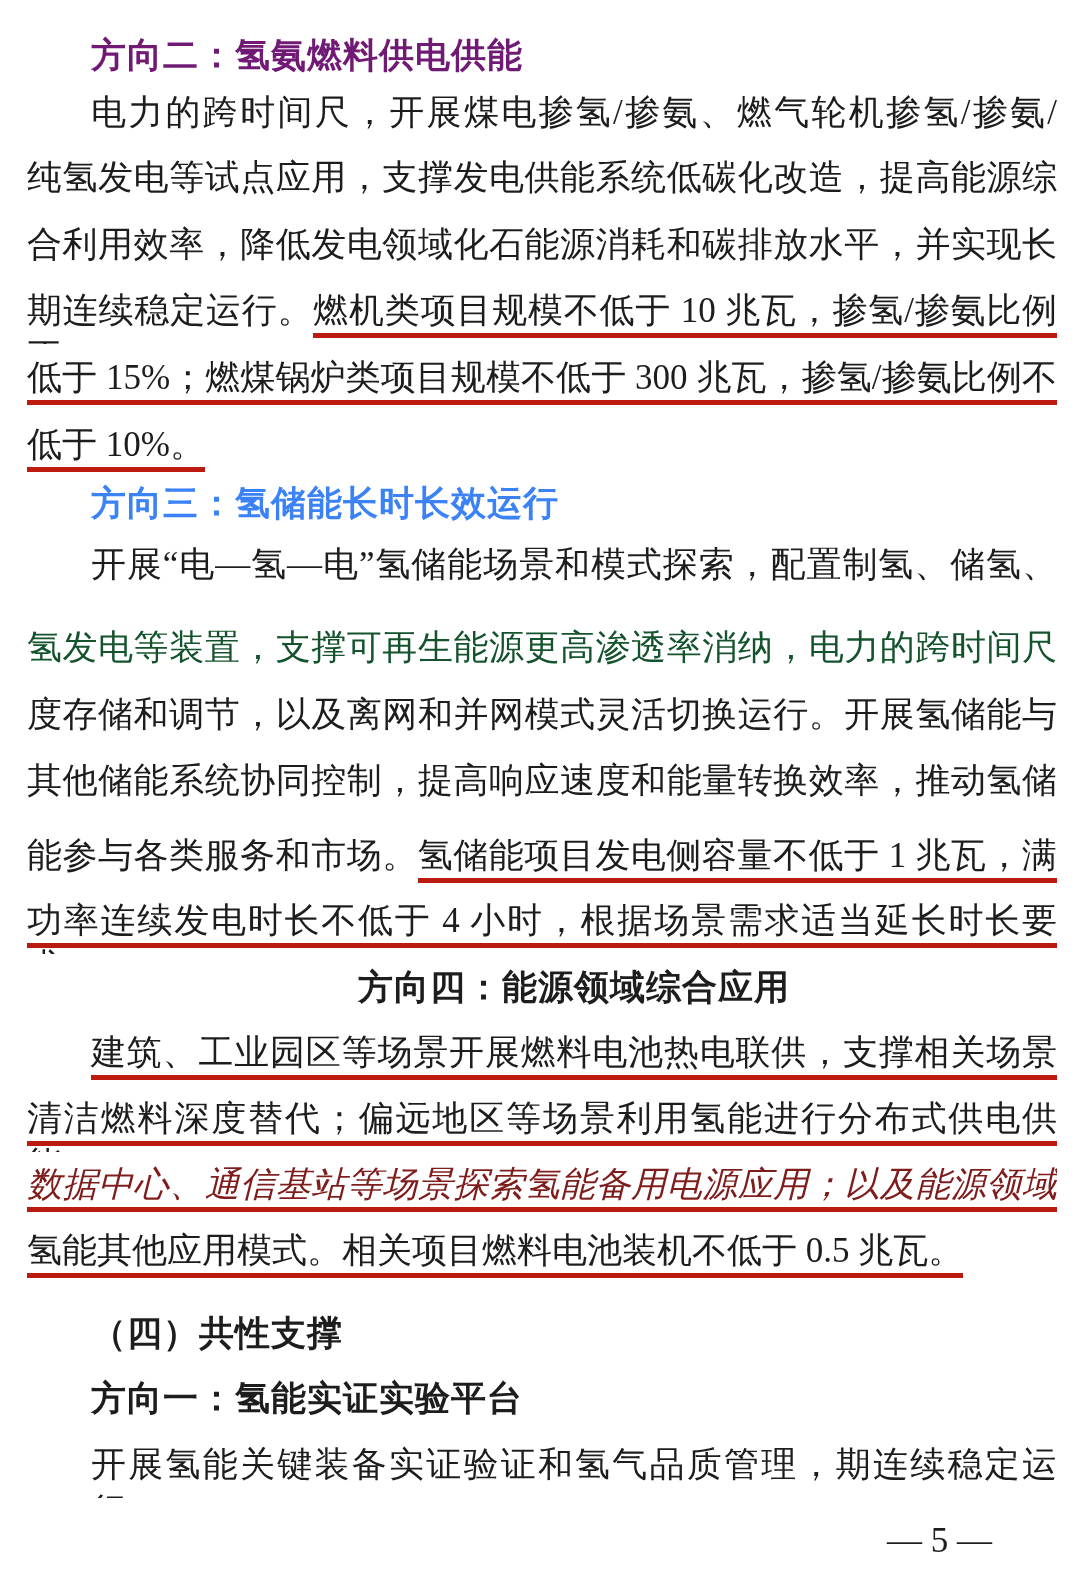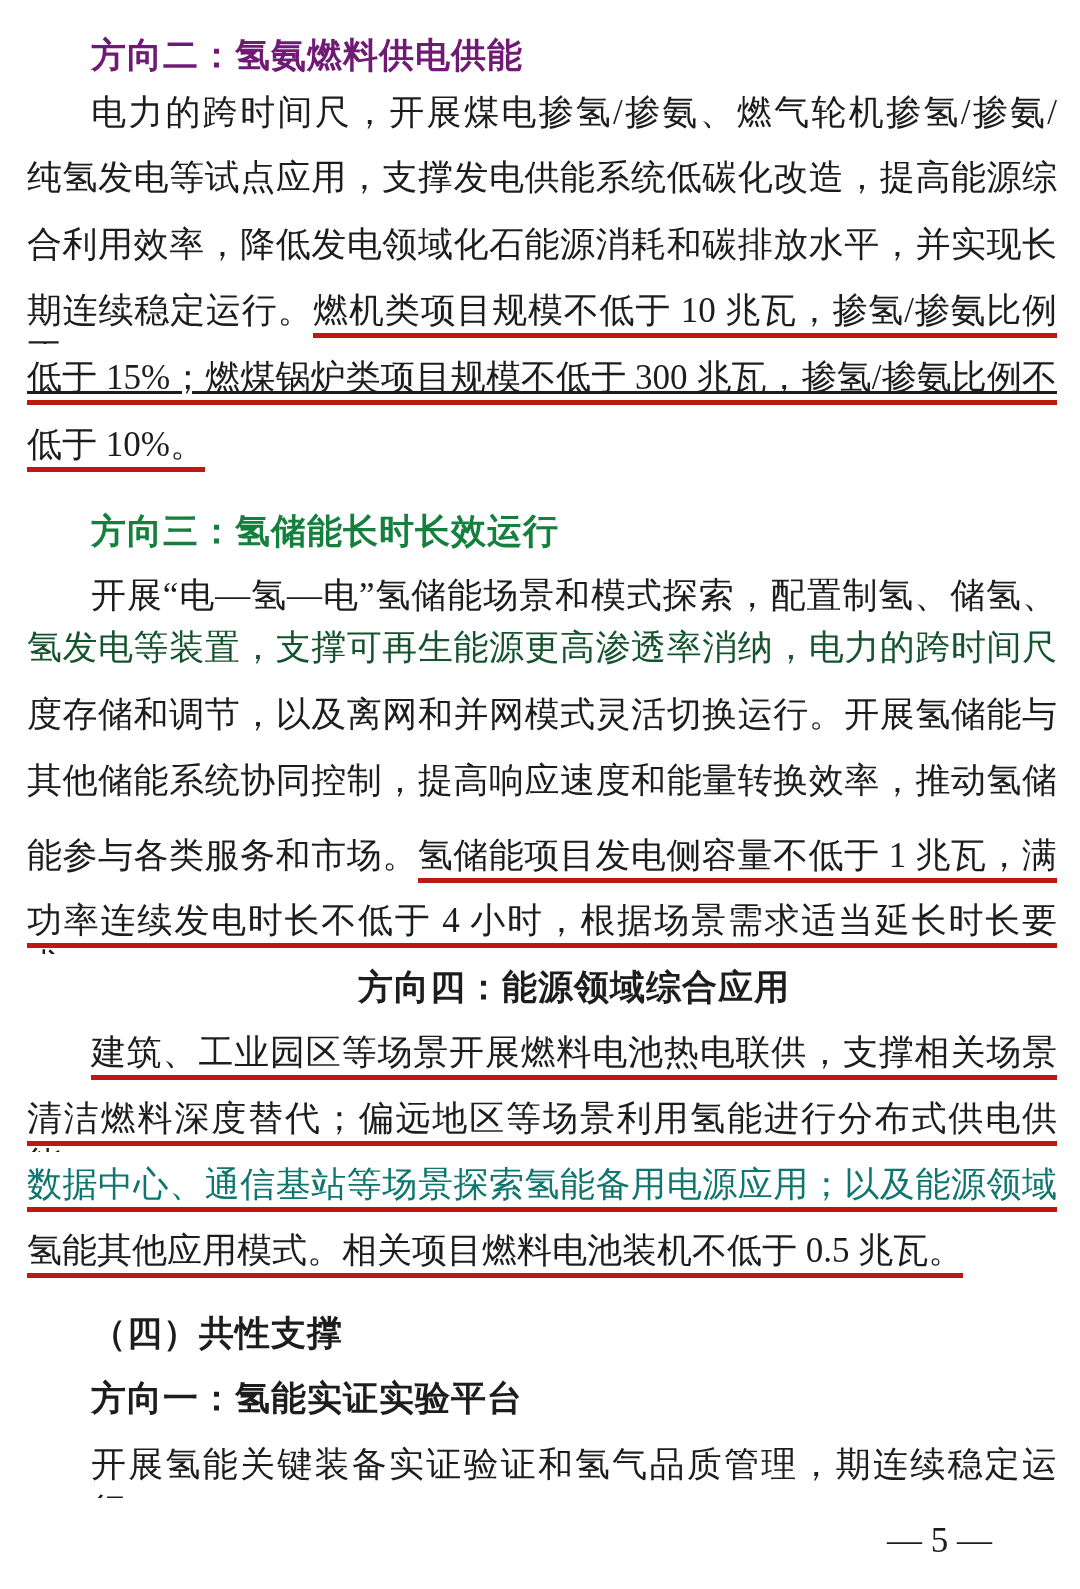--- a/index.html
+++ b/index.html
@@ -60,32 +60,32 @@
 </head>
 <body>
 
 <div id="page">
   <div id="lines-container">
       <div class="line heading indent" style="top: 32px; color: #701a75;"><span>方向二：氢氨燃料供电供能</span></div>
       <div class="line indent justify" style="top: 90px; color: rgb(29, 29, 29);"><span>电力的跨时间尺，开展煤电掺氢/掺氨、燃气轮机掺氢/掺氨/</span></div>
       <div class="line justify" style="top: 155px; color: rgb(29, 29, 29);"><span>纯氢发电等试点应用，支撑发电供能系统低碳化改造，提高能源综</span></div>
       <div class="line justify" style="top: 222px; color: rgb(29, 29, 29);"><span>合利用效率，降低发电领域化石能源消耗和碳排放水平，并实现长</span></div>
       <div class="line justify" style="top: 288px; color: rgb(29, 29, 29);"><span>期连续稳定运行。</span><span class="u" style="border-bottom-color: rgb(187, 26, 16);">燃机类项目规模不低于 10 兆瓦，掺氢/掺氨比例不</span></div>
-      <div class="line justify" style="top: 355px; color: rgb(29, 29, 29); text-decoration: underline;"><span class="u" style="border-bottom-color: rgb(187, 26, 16);">低于 15%；燃煤锅炉类项目规模不低于 300 兆瓦，掺氢/掺氨比例不</span></div>
+      <div class="line justify" style="top: 355px; color: rgb(29, 29, 29);"><span class="u" style="border-bottom-color: rgb(187, 26, 16);">低于 15%；燃煤锅炉类项目规模不低于 300 兆瓦，掺氢/掺氨比例不</span></div>
       <div class="line" style="top: 422px; color: rgb(29, 29, 29);"><span class="u" style="border-bottom-color: rgb(187, 26, 16);">低于 10%。</span></div>
-      <div class="line heading indent" style="top: 508px; color: #15803d;"><span>方向三：氢储能长时长效运行</span></div>
-      <div class="line indent justify" style="top: 573px; color: rgb(29, 29, 29);"><span>开展“电—氢—电”氢储能场景和模式探索，配置制氢、储氢、</span></div>
+      <div class="line heading indent" style="top: 480px; color: #3b82f6;"><span>方向三：氢储能长时长效运行</span></div>
+      <div class="line indent justify" style="top: 542px; color: rgb(29, 29, 29);"><span>开展“电—氢—电”氢储能场景和模式探索，配置制氢、储氢、</span></div>
       <div class="line justify" style="top: 625px; color: #14532d;"><span>氢发电等装置，支撑可再生能源更高渗透率消纳，电力的跨时间尺</span></div>
       <div class="line justify" style="top: 692px; color: rgb(29, 29, 29); font-family: Liberation Serif, serif;"><span>度存储和调节，以及离网和并网模式灵活切换运行。开展氢储能与</span></div>
       <div class="line justify" style="top: 758px; color: rgb(29, 29, 29);"><span>其他储能系统协同控制，提高响应速度和能量转换效率，推动氢储</span></div>
       <div class="line justify" style="top: 833px; color: rgb(29, 29, 29);"><span>能参与各类服务和市场。</span><span class="u" style="border-bottom-color: rgb(187, 26, 16);">氢储能项目发电侧容量不低于 1 兆瓦，满</span></div>
       <div class="line justify" style="top: 898px; color: rgb(29, 29, 29);"><span class="u" style="border-bottom-color: rgb(187, 26, 16);">功率连续发电时长不低于 4 小时，根据场景需求适当延长时长要求。</span></div>
       <div class="line heading indent" style="top: 964px; color: rgb(29, 29, 29); text-align: center;"><span>方向四：能源领域综合应用</span></div>
       <div class="line indent justify" style="top: 1030px; color: rgb(29, 29, 29);"><span class="u" style="border-bottom-color: rgb(187, 26, 16);">建筑、工业园区等场景开展燃料电池热电联供，支撑相关场景</span></div>
       <div class="line justify" style="top: 1096px; color: rgb(29, 29, 29);"><span class="u" style="border-bottom-color: rgb(187, 26, 16);">清洁燃料深度替代；偏远地区等场景利用氢能进行分布式供电供能；</span></div>
-      <div class="line justify" style="top: 1162px; color: #0f766e;"><span class="u" style="border-bottom-color: rgb(187, 26, 16);">数据中心、通信基站等场景探索氢能备用电源应用；以及能源领域</span></div>
+      <div class="line justify" style="top: 1162px; color: #7f1d1d; font-style: italic;"><span class="u" style="border-bottom-color: rgb(187, 26, 16);">数据中心、通信基站等场景探索氢能备用电源应用；以及能源领域</span></div>
       <div class="line" style="top: 1228px; color: rgb(29, 29, 29);"><span class="u" style="border-bottom-color: rgb(187, 26, 16);">氢能其他应用模式。相关项目燃料电池装机不低于 0.5 兆瓦。</span></div>
       <div class="line heading indent" style="top: 1310px; color: rgb(29, 29, 29);"><span>（四）共性支撑</span></div>
       <div class="line heading indent" style="top: 1375px; color: rgb(29, 29, 29);"><span>方向一：氢能实证实验平台</span></div>
       <div class="line indent justify" style="top: 1442px; color: rgb(29, 29, 29);"><span>开展氢能关键装备实证验证和氢气品质管理，期连续稳定运行、</span></div>
     </div>
   <div id="page-number">— 5 —</div>
 </div>
 
 </body></html>

